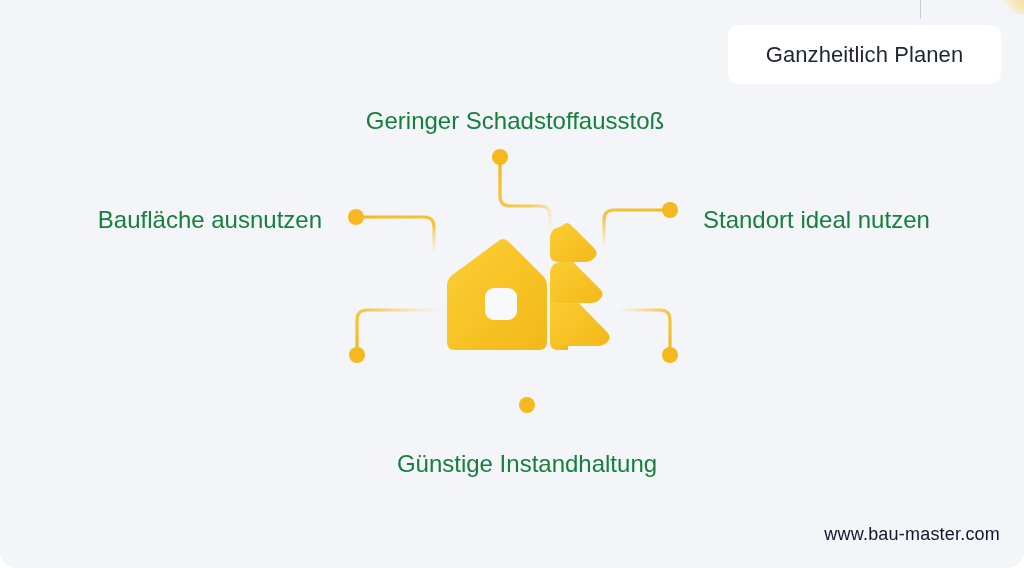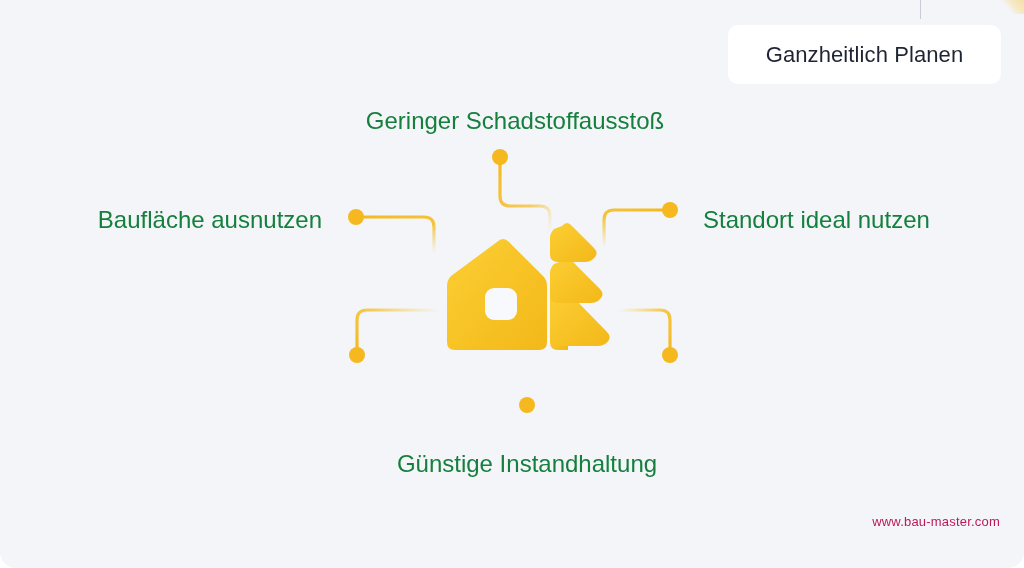--- a/index.html
+++ b/index.html
@@ -98,23 +98,23 @@
     left: 440px;
     top: 204px;
     width: 170px;
     height: 152px;
   }
 
   
   .footer-url {
     position: absolute;
     right: 24px;
-    bottom: 39px;
-    font-size: 13px;
-    color: #be185d;
+    bottom: 23px;
+    font-size: 18px;
+    color: #0f172a;
     letter-spacing: 0.2px;
   }
 </style>
 </head>
 <body>
 
 <div id="canvas">
 
   <div class="corner-wedge"></div>
   <div class="tick-line"></div>

